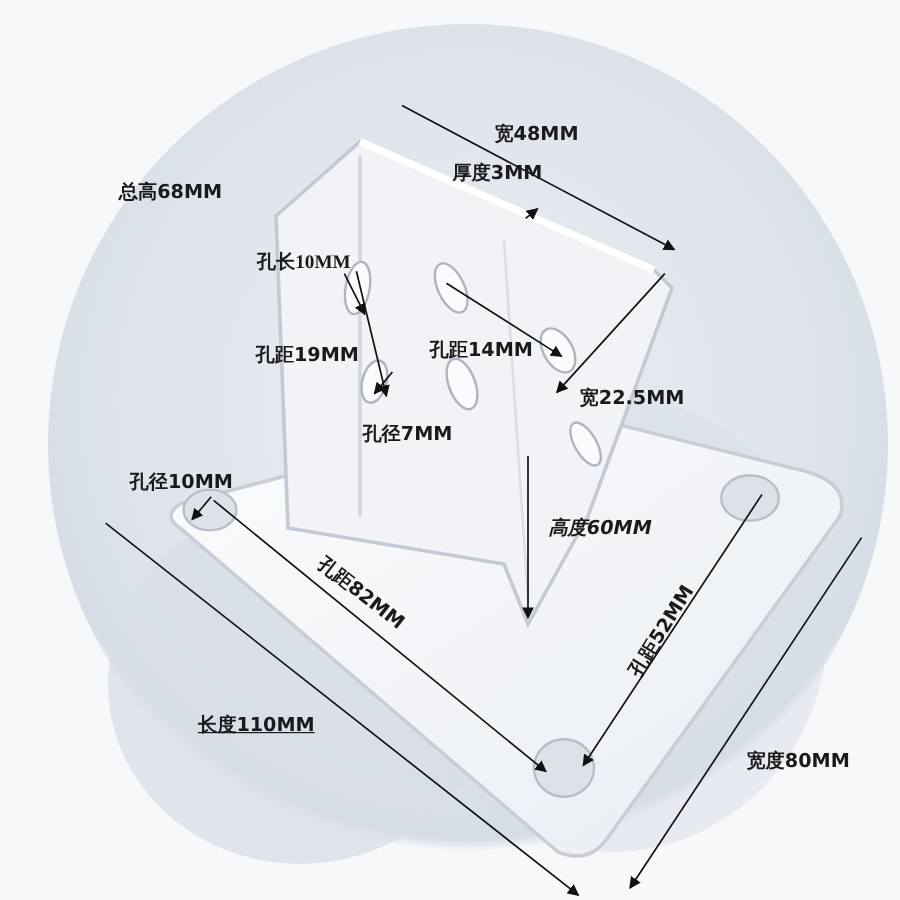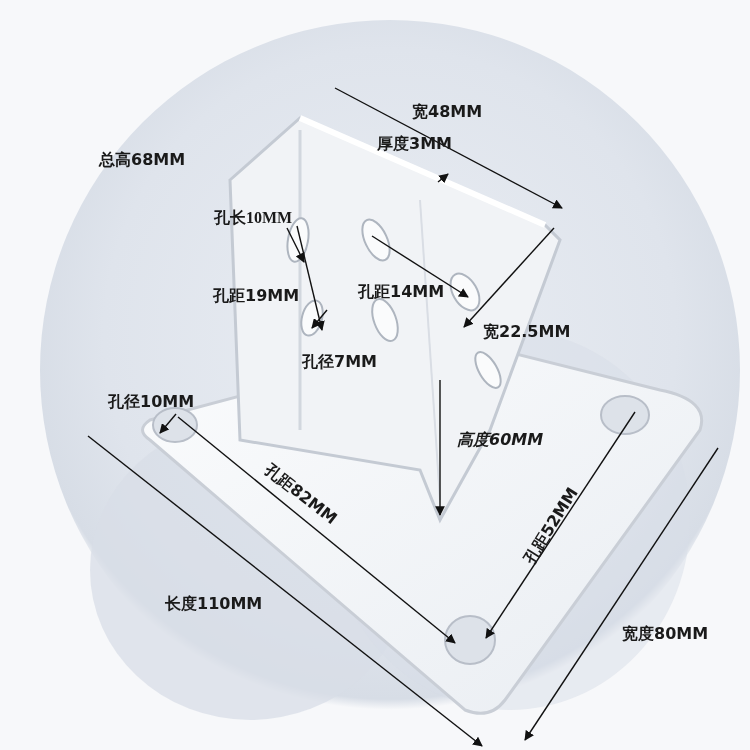--- a/index.html
+++ b/index.html
@@ -99,15 +99,15 @@
   <div class="label" style="left:377px;top:134px;">厚度3MM</div>
   <div class="label" style="left:214px;top:208px;font-family:Liberation Serif, serif;">孔长10MM</div>
   <div class="label" style="left:213px;top:286px;text-align:center;">孔距19MM</div>
   <div class="label" style="left:358px;top:282px;">孔距14MM</div>
   <div class="label" style="left:483px;top:322px;">宽22.5MM</div>
   <div class="label" style="left:270px;top:352px;margin-left:32px;">孔径7MM</div>
   <div class="label" style="left:108px;top:392px;">孔径10MM</div>
   <div class="label" style="left:457px;top:430px;font-style:italic;">高度60MM</div>
   <div class="label rot82" style="left:273px;top:460px;">孔距82MM</div>
   <div class="label rot52" style="left:520px;top:557px;">孔距52MM</div>
-  <div class="label" style="left:165px;top:594px;">长度110MM</div>
+  <div class="label" style="left:165px;top:594px;text-decoration:underline;">长度110MM</div>
   <div class="label" style="left:622px;top:624px;">宽度80MM</div>
 </div>
 
 </body></html>

